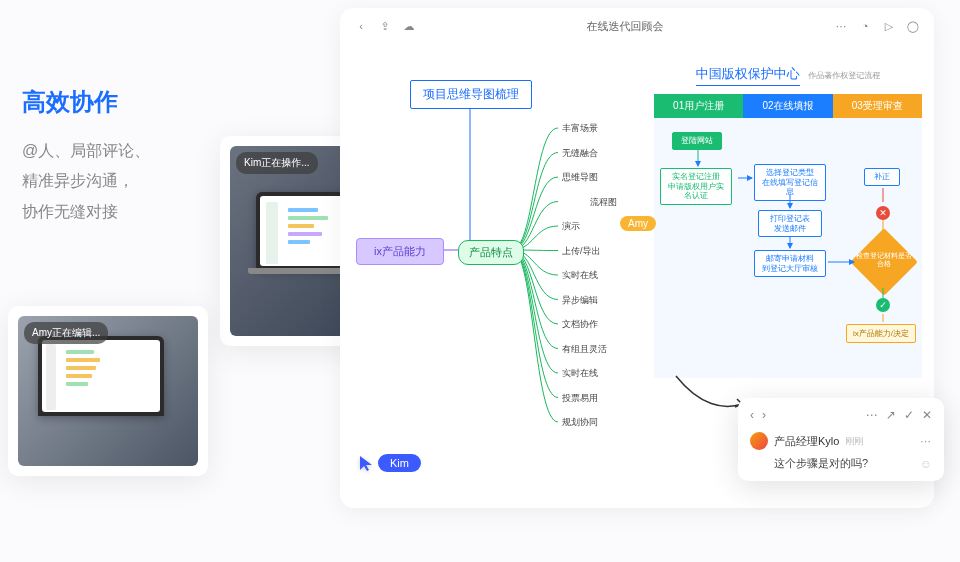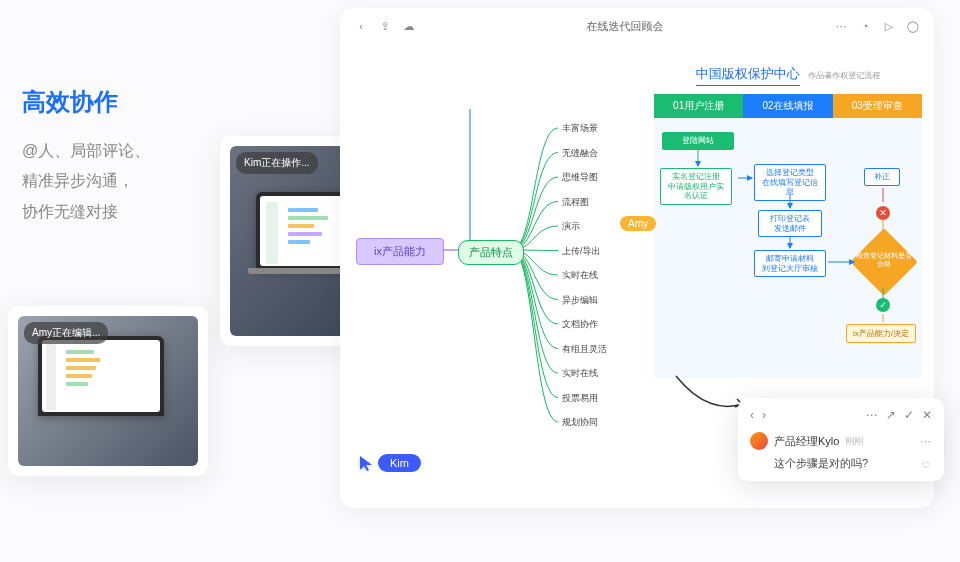--- a/index.html
+++ b/index.html
@@ -148,27 +148,28 @@
             <path d="M 162 186 C 184 186, 184 186.5, 208 186.5" stroke="#18b85f" stroke-width="1" fill="none"></path>
             <path d="M 162 186 C 184 186, 184 211, 208 211" stroke="#18b85f" stroke-width="1" fill="none"></path>
             <path d="M 162 186 C 184 186, 184 235.5, 208 235.5" stroke="#18b85f" stroke-width="1" fill="none"></path>
             <path d="M 162 186 C 184 186, 184 260, 208 260" stroke="#18b85f" stroke-width="1" fill="none"></path>
             <path d="M 162 186 C 184 186, 184 284.5, 208 284.5" stroke="#18b85f" stroke-width="1" fill="none"></path>
             <path d="M 162 186 C 184 186, 184 309, 208 309" stroke="#18b85f" stroke-width="1" fill="none"></path>
             <path d="M 162 186 C 184 186, 184 333.5, 208 333.5" stroke="#18b85f" stroke-width="1" fill="none"></path>
             <path d="M 162 186 C 184 186, 184 358, 208 358" stroke="#18b85f" stroke-width="1" fill="none"></path>
           </g>
       </svg>
+      <div class="mm-title">项目思维导图梳理</div>
       <div class="mm-root">ix产品能力</div>
       <div class="mm-hub">产品特点</div>
       <div id="mm-leaves">
           <div class="mm-leaf" style="top: 58px; font-family: Liberation Serif, serif;">丰富场景</div>
           <div class="mm-leaf" style="top: 82.5px;">无缝融合</div>
           <div class="mm-leaf" style="top: 107px;">思维导图</div>
-          <div class="mm-leaf" style="top: 131.5px;">流程图</div>
+          <div class="mm-leaf" style="top: 131.5px; margin-left: 28px;">流程图</div>
           <div class="mm-leaf" style="top: 156px;">演示</div>
           <div class="mm-leaf" style="top: 180.5px;">上传/导出</div>
           <div class="mm-leaf" style="top: 205px;">实时在线</div>
           <div class="mm-leaf" style="top: 229.5px;">异步编辑</div>
           <div class="mm-leaf" style="top: 254px;">文档协作</div>
           <div class="mm-leaf" style="top: 278.5px;">有组且灵活</div>
           <div class="mm-leaf" style="top: 303px;">实时在线</div>
           <div class="mm-leaf" style="top: 327.5px;">投票易用</div>
           <div class="mm-leaf" style="top: 352px;">规划协同</div>
         </div>
@@ -178,21 +179,21 @@
       <div class="fc-title">
         <span class="fc-title-main">中国版权保护中心</span>
         <span class="fc-title-sub">作品著作权登记流程</span>
       </div>
       <div class="fc-head">
         <div class="fc-col1">01用户注册</div>
         <div class="fc-col2">02在线填报</div>
         <div class="fc-col3">03受理审查</div>
       </div>
       <div class="fc-body">
-        <div class="fc-box green" style="left:8px;top:14px;width:72px">登陆网站</div>
+        <div class="fc-box green" style="left:18px;top:14px;width:50px">登陆网站</div>
         <div class="fc-box greenline" style="left:6px;top:50px;width:72px;white-space:pre-line">实名登记注册
 申请版权用户实名认证</div>
         <div class="fc-box" style="left:100px;top:46px;width:72px;white-space:pre-line">选择登记类型
 在线填写登记信息</div>
         <div class="fc-box" style="left:104px;top:92px;width:64px;white-space:pre-line">打印登记表
 发送邮件</div>
         <div class="fc-box" style="left:100px;top:132px;width:72px;white-space:pre-line">邮寄申请材料
 到登记大厅审核</div>
         <div class="fc-box" style="left:210px;top:50px;width:36px">补正</div>
         <div class="fc-circle" style="left:222px;top:88px">✕</div>

